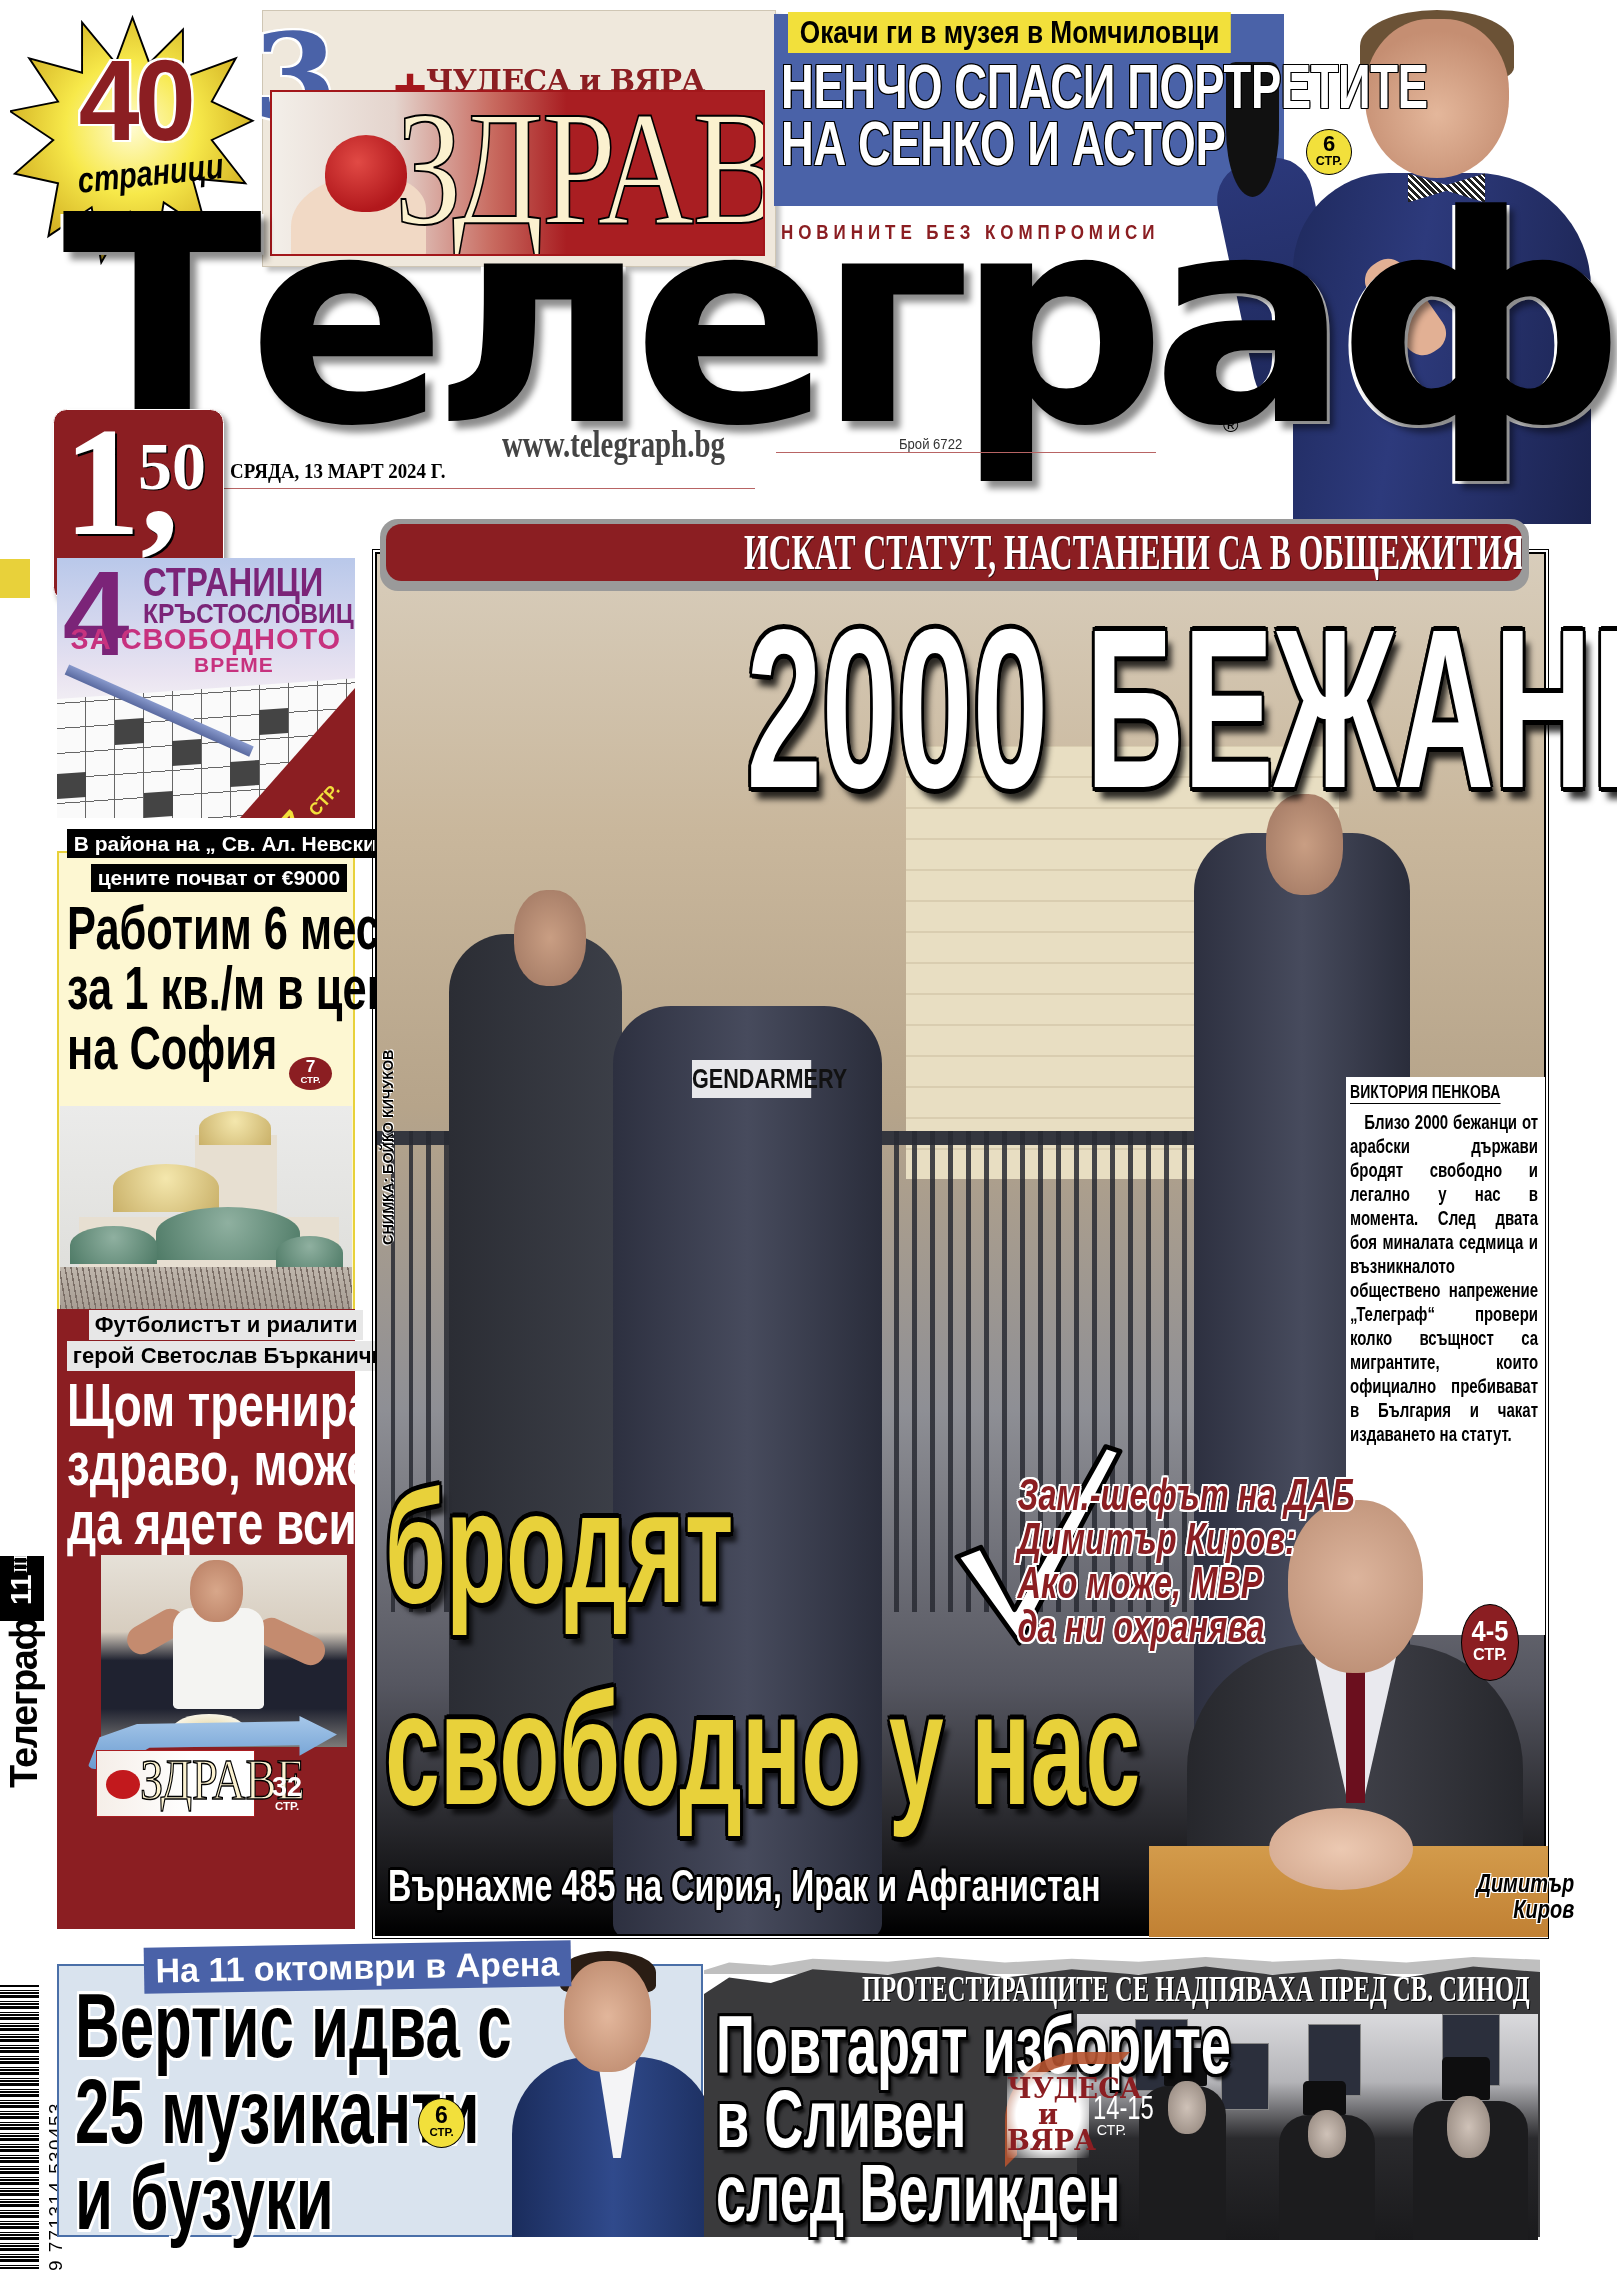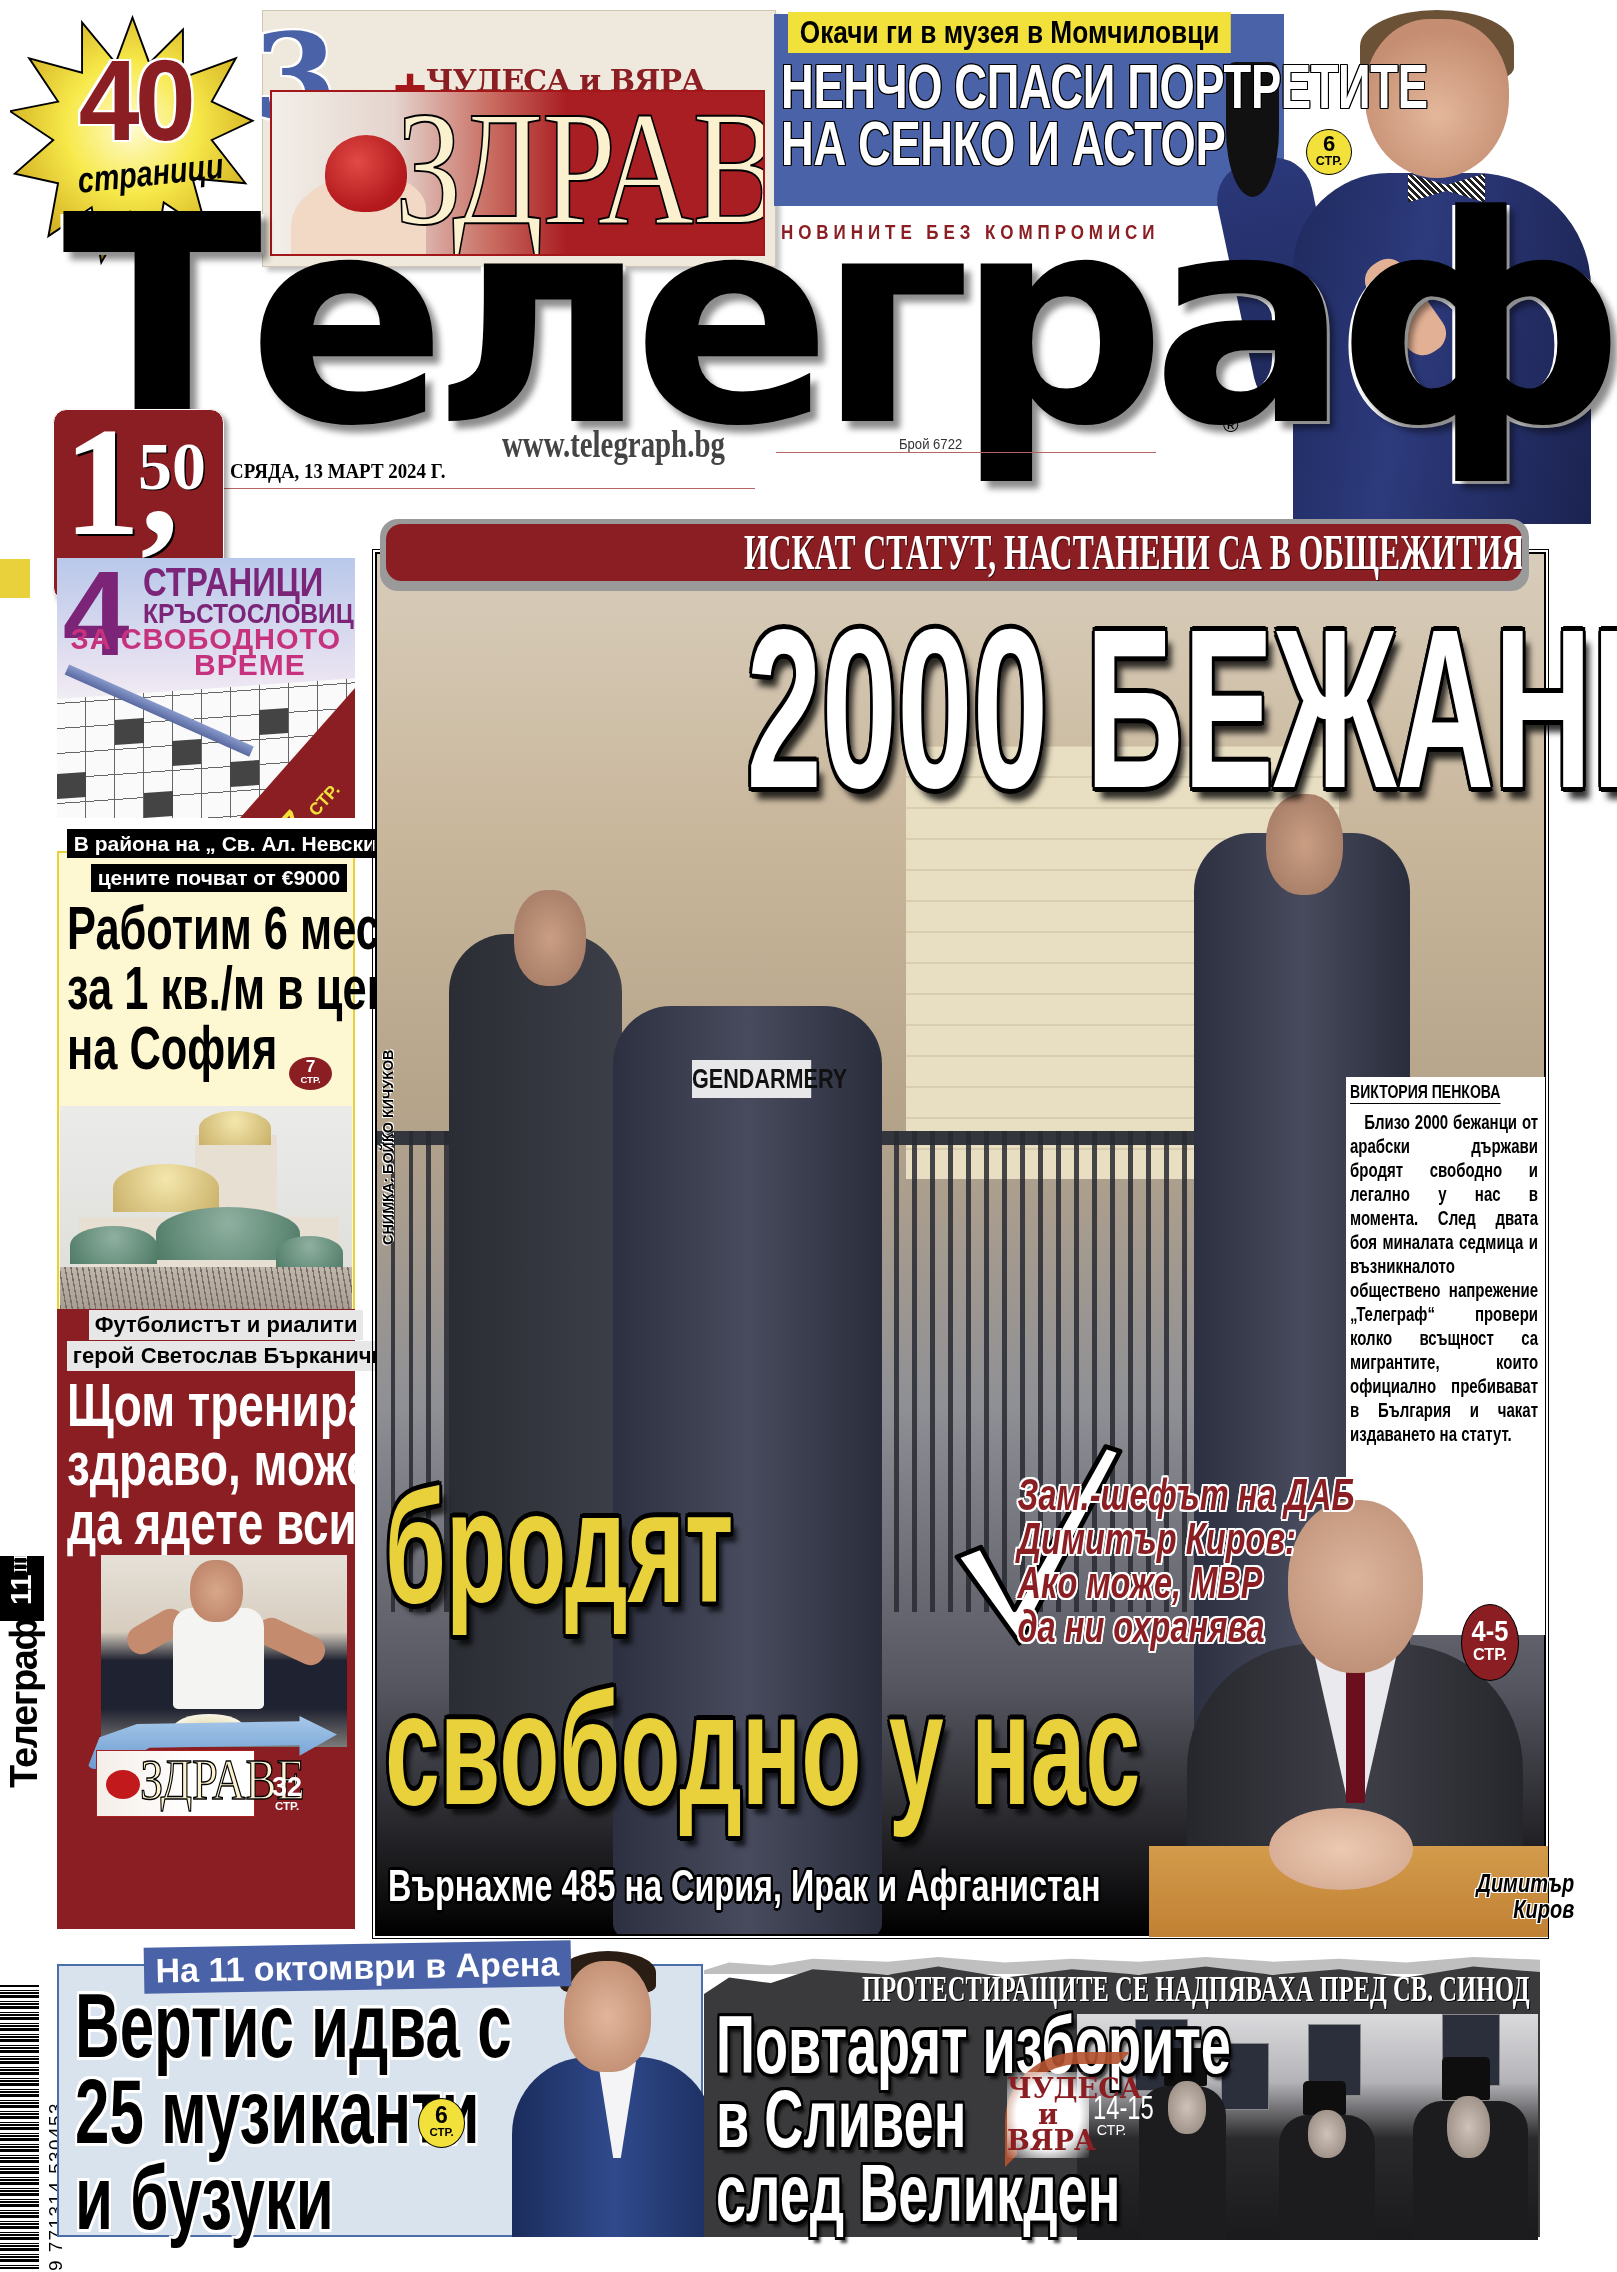--- a/index.html
+++ b/index.html
@@ -61,21 +61,21 @@
   #yellow-tab { left: 0; top: 559px; width: 30px; height: 39px; background: #e8d13a; }
 
   
   #crossword { left: 57px; top: 558px; width: 298px; height: 260px; background: linear-gradient(180deg, #b9c8ea 0%, #e9e3f1 45%, #f5f3f5 60%); overflow: hidden; }
   #crossword .grid { position: absolute; left: 0; top: 130px; width: 317px; height: 154px; background: repeating-linear-gradient(90deg, transparent 0 28px, #666 28px 29px), repeating-linear-gradient(0deg, #fafafa 0 24px, #666 24px 25px); transform: skewY(-4deg); }
   #crossword .grid .blk { position: absolute; width: 29px; height: 25px; background: #444; }
   #crossword .four { position: absolute; left: 5.8px; top: -4.8px; font-size: 120px; font-weight: 900; color: #7b2478; line-height: 120px; }
   #crossword .l1 { position: absolute; left: 86px; top: 3.8px; font-size: 41px; font-weight: 900; color: #7b2478; line-height: 41px; transform: scaleX(0.8); transform-origin: left top; white-space: nowrap; }
   #crossword .l2 { position: absolute; left: 86px; top: 42px; font-size: 28px; font-weight: 700; color: #7b2478; line-height: 28px; transform: scaleX(0.88); transform-origin: left top; white-space: nowrap; }
   #crossword .l3 { position: absolute; left: 13.5px; top: 67px; font-size: 29px; font-weight: 700; color: #c7327f; line-height: 29px; white-space: nowrap; letter-spacing: 1px; }
-  #crossword .l4 { position: absolute; left: 137px; top: 92px; font-size: 30px; font-weight: 700; color: #c7327f; line-height: 29px; letter-spacing: 1px; text-align: center; }
+  #crossword .l4 { position: absolute; left: 137px; top: 92px; font-size: 21px; font-weight: 700; color: #c7327f; line-height: 29px; letter-spacing: 1px; text-align: center; }
   #crossword .corner { position: absolute; right: 0; bottom: 0; width: 0; height: 0; border-left: 115px solid transparent; border-bottom: 130px solid #8b1e22; }
   #crossword .pg { position: absolute; right: 4.8px; bottom: 19px; font-size: 37px; font-weight: 900; color: #f2e03b; transform: rotate(-48deg); transform-origin: right bottom; white-space: nowrap; line-height: 37px; }
   #crossword .pencil { position: absolute; left: 9.6px; top: 106px; width: 202px; height: 10.6px; background: linear-gradient(#8899cc, #5a6aa0); transform: rotate(24deg); transform-origin: left center; }
 
   #sofia { left: 57px; top: 851px; width: 298px; height: 461px; background: #fdf7d2; border: 2.9px solid #e8d13a; overflow: hidden; }
   #sofia-k1 { left: 67px; top: 829px; padding: 0 6.7px; height: 29px; background: #000; color: #fff; font-size: 21px; font-weight: 700; line-height: 29px; white-space: nowrap; }
   #sofia-k2 { left: 91px; top: 864px; padding: 0 6.7px; height: 28px; background: #000; color: #fff; font-size: 21px; font-weight: 700; line-height: 28px; white-space: nowrap; }
   #sofia-title { left: 67px; top: 898px; font-size: 62px; font-weight: 900; line-height: 60px; color: #000; white-space: nowrap; transform: scaleX(0.7); transform-origin: left top; }
   #sofia-page { left: 289px; top: 1057px; width: 43px; height: 33px; border-radius: 50%; background: #8b1e22; color: #fff; text-align: center; font-weight: 900; }
   #sofia-page .n { display: block; font-size: 17.3px; line-height: 17.3px; margin-top: 1px; }

